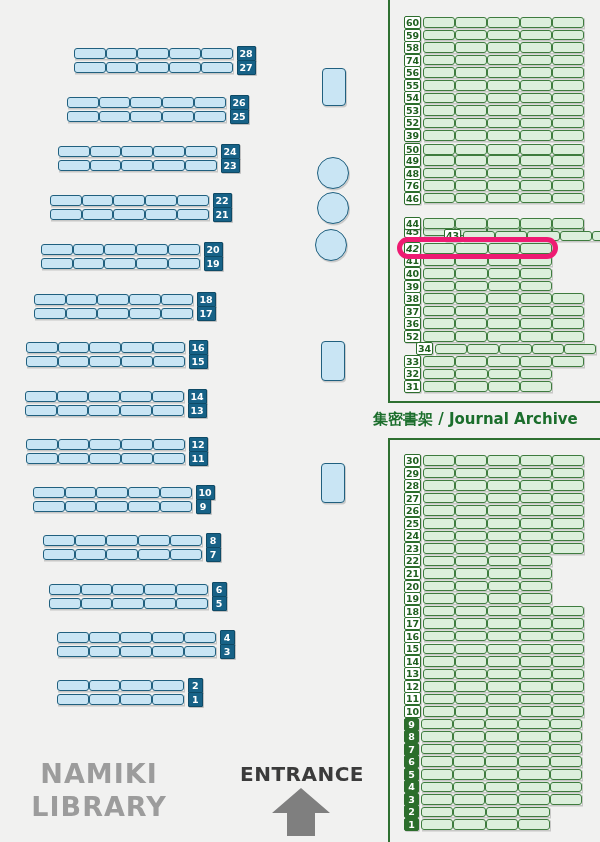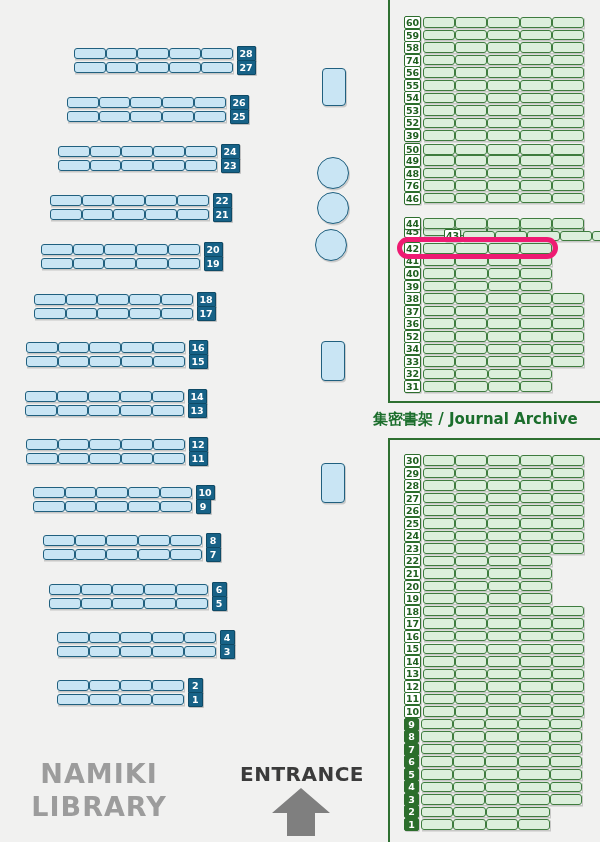--- a/index.html
+++ b/index.html
@@ -575,21 +575,21 @@
         <div class="glabel" style="width: 15px;">43</div>
         <div class="bar" style="width: 161px; height: 10.5px;">
           <div class="cell green-cell"></div>
           <div class="cell green-cell"></div>
           <div class="cell green-cell"></div>
           <div class="cell green-cell"></div>
           <div class="cell green-cell"></div>
         </div>
       </div>
       <div class="srow" style="left: 404px; top: 242.4px; height: 12px;">
-        <div class="glabel" style="width: 15px;">42</div>
+        <div class="glabel" style="width: 15px; font-style: italic;">42</div>
         <div class="bar" style="width: 129px; height: 10.5px;">
           <div class="cell green-cell"></div>
           <div class="cell green-cell"></div>
           <div class="cell green-cell"></div>
           <div class="cell green-cell"></div>
         </div>
       </div>
       <div class="srow" style="left: 404px; top: 254.95px; height: 12px;">
         <div class="glabel" style="width: 15px;">41</div>
         <div class="bar" style="width: 129px; height: 10.5px;">
@@ -651,21 +651,21 @@
         <div class="glabel" style="width: 15px;">52</div>
         <div class="bar" style="width: 161px; height: 10.5px;">
           <div class="cell green-cell"></div>
           <div class="cell green-cell"></div>
           <div class="cell green-cell"></div>
           <div class="cell green-cell"></div>
           <div class="cell green-cell"></div>
         </div>
       </div>
       <div class="srow" style="left: 404px; top: 342.8px; height: 12px;">
-        <div class="glabel" style="width: 15px;">34</div>
+        <div class="glabel" style="width: 15px; margin-left: 12px;">34</div>
         <div class="bar" style="width: 161px; height: 10.5px;">
           <div class="cell green-cell"></div>
           <div class="cell green-cell"></div>
           <div class="cell green-cell"></div>
           <div class="cell green-cell"></div>
           <div class="cell green-cell"></div>
         </div>
       </div>
       <div class="srow" style="left: 404px; top: 355.35px; height: 12px;">
         <div class="glabel" style="width: 15px;">33</div>

